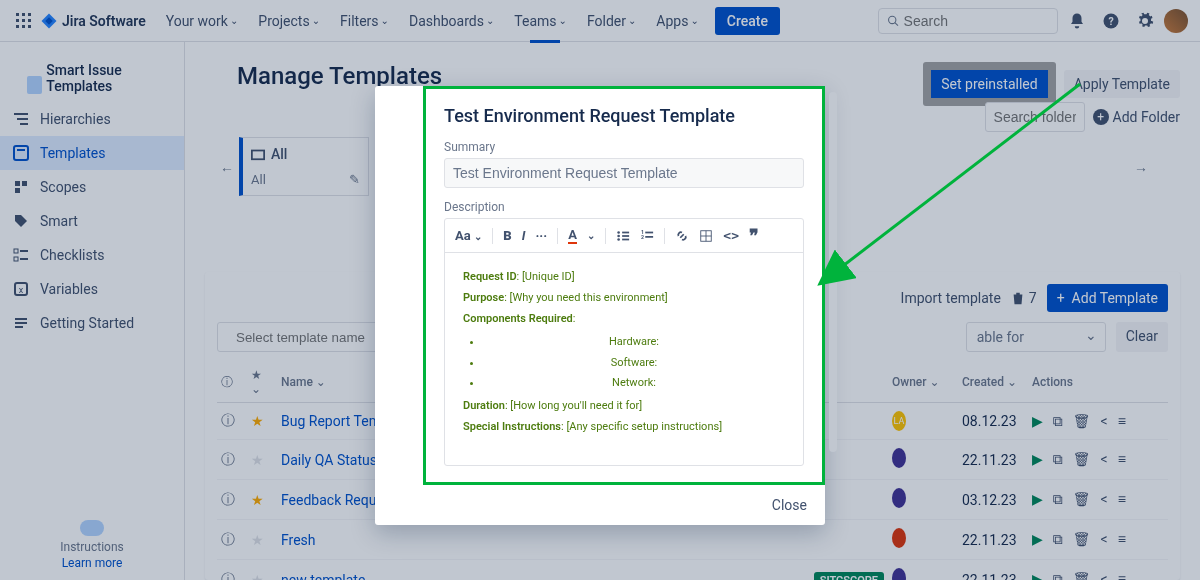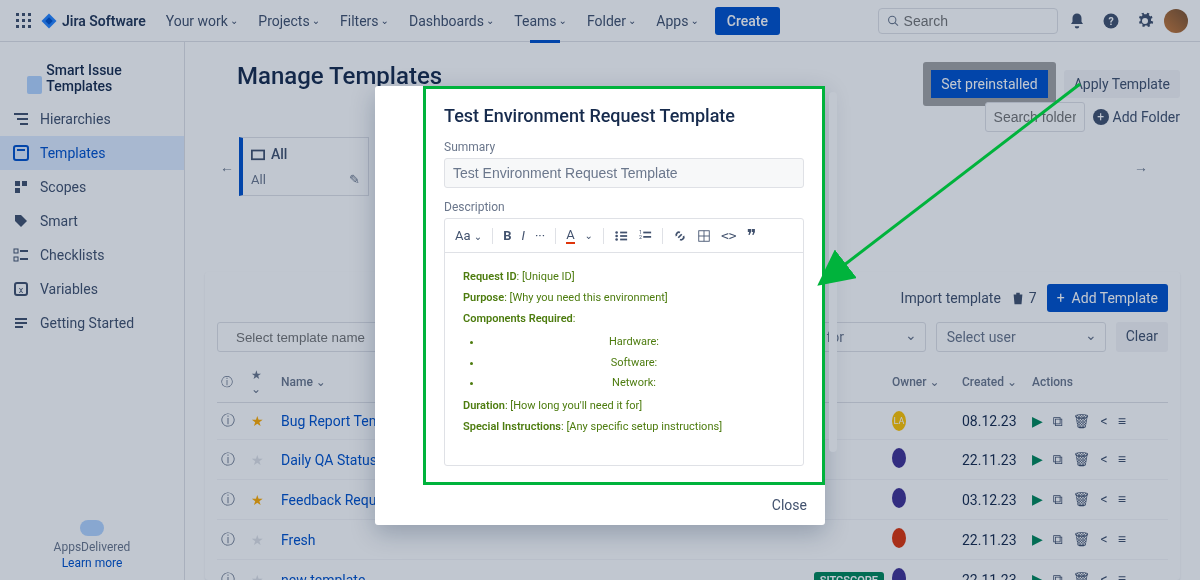--- a/index.html
+++ b/index.html
@@ -70,21 +70,21 @@
 .tag-chip { display: inline-block; padding: 2px 6px; border-radius: 3px; font-size: 11px; font-weight: 600; }
 
 
 .overlay { position: absolute; inset: 0; background: rgba(9,30,66,0.25); z-index: 50; }
 .modal { position: absolute; top: 86px; left: 375px; width: 450px; background: #fff; border-radius: 3px; z-index: 60; box-shadow: 0 8px 24px rgba(9,30,66,0.25); }
 .modal .inner { border: 3px solid #00b33c; padding: 16px 18px; min-height: 390px; margin-left: 48px; }
 .modal h2 { font-size: 18px; font-weight: 500; color: #172B4D; margin-bottom: 14px; }
 .modal label { font-size: 12px; color: #6B778C; display: block; margin-bottom: 4px; }
 .modal .summary-input { width: 100%; border: 1px solid #dfe1e6; background: #f7f8f9; border-radius: 3px; padding: 6px 8px; color: #6B778C; margin-bottom: 12px; font-size: 14px; }
 .modal .desc-box { border: 1px solid #dfe1e6; border-radius: 3px; }
-.modal .toolbar { display: flex; align-items: center; gap: 10px; padding: 6px 10px; border-bottom: 1px solid #dfe1e6; color: #42526E; font-size: 13px; }
+.modal .toolbar { display: flex; align-items: center; gap: 10px; padding: 6px 10px; border-bottom: 1px solid #dfe1e6; color: #42526E; font-size: 13px; font-weight: bold; }
 .modal .toolbar .sep { width: 1px; height: 16px; background: #dfe1e6; }
 .modal .desc-content { padding: 14px 18px; font-size: 11px; line-height: 1.9; color: #4d7c0f; height: 212px; overflow: hidden; }
 .modal .desc-content b { font-weight: 600; }
 .modal .desc-content ul { margin: 2px 0 2px 20px; text-align: center; }
 .modal .close-row { padding: 12px 18px; text-align: right; }
 .modal .close-btn { color: #42526E; cursor: pointer; }
 .modal-scroll { position: absolute; right: -12px; top: 6px; width: 8px; height: 360px; background: #c1c7d0; border-radius: 4px; z-index: 61; }
 
 
 .arrow-svg { position: absolute; z-index: 70; pointer-events: none; }
@@ -242,21 +242,21 @@
         <svg width="16" height="16" viewBox="0 0 16 16">
           <line x1="2" y1="4" x2="14" y2="4" stroke="#42526E" stroke-width="2"></line>
           <line x1="2" y1="8" x2="14" y2="8" stroke="#42526E" stroke-width="2"></line>
           <line x1="2" y1="12" x2="10" y2="12" stroke="#42526E" stroke-width="2"></line>
         </svg>
       </span>
       <span>Getting Started</span>
     </div>
   <div class="footer">
     <div class="cloud"></div>
-    <div>AppsDelivered</div>
+    <div>Instructions</div>
     <a>Learn more</a>
   </div>
 </div>
 
 <div class="main">
   <h1>Manage Templates</h1>
   <div class="topbtns">
     <div class="btn set-pre">Set preinstalled</div>
     <div class="btn">Apply Template</div>
   </div>
@@ -295,21 +295,20 @@
             <path fill="#42526E" d="M3 4h10l-1 11H4z M6 2h4v2H6z"></path>
           </svg>
           <span>7</span>
         </span>
       <div class="btn primary">+ &nbsp;<span>Add Template</span></div>
     </div>
     <div class="filter-row">
       <input class="filter-input" style="max-width: 460px;" placeholder="Select template name">
       <div style="flex:1"></div>
       <div class="select-box" style="width:130px">able for</div>
-      <div class="select-box" style="width:170px">Select user</div>
       <div class="btn">Clear</div>
     </div>
     <table>
       <thead>
           <tr>
         <th style="width:30px">ⓘ</th>
             <th style="width:30px">★ ⌄</th>
         <th><span>Name</span> ⌄</th>
         <th style="width:340px"></th>
         <th style="width:70px"><span>Owner</span> ⌄</th>

